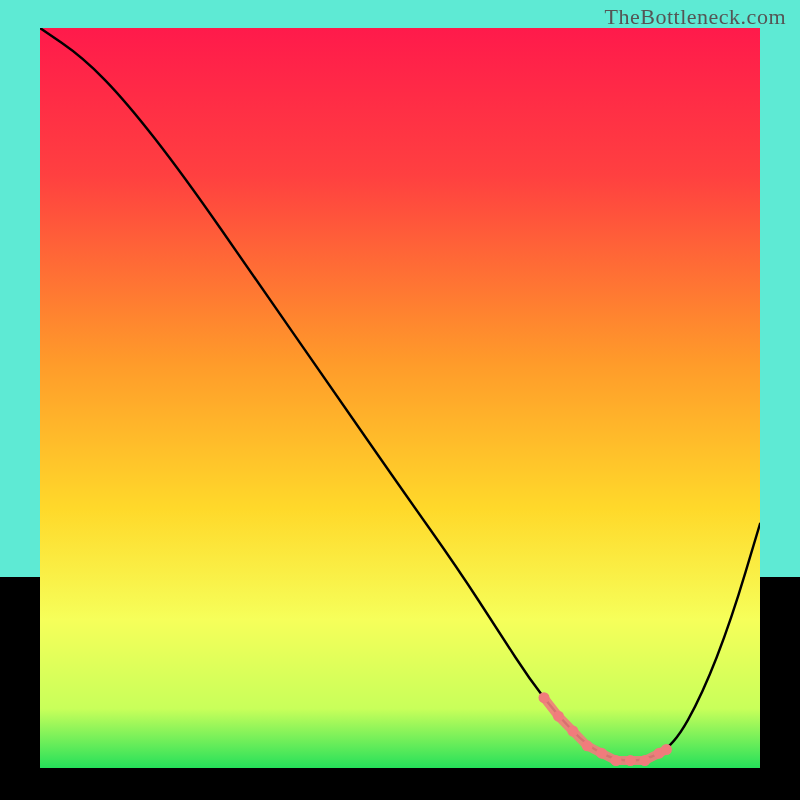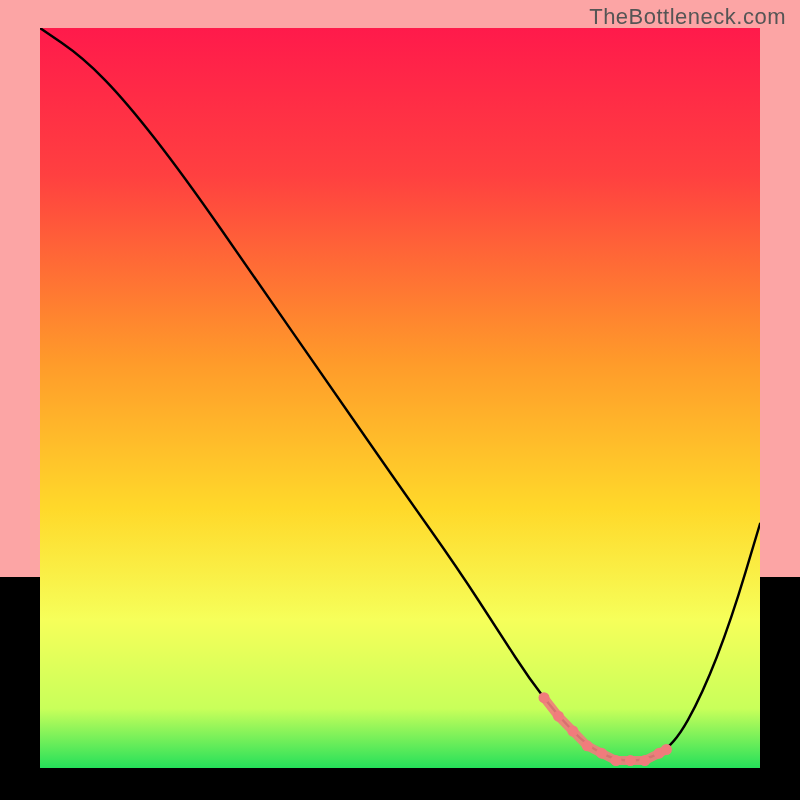--- a/index.html
+++ b/index.html
@@ -8,21 +8,22 @@
     width: 800px;
     height: 800px;
     background: #000;
     font-family: Arial, Helvetica, sans-serif;
     overflow: hidden;
   }
   .frame {
     position: relative;
     width: 800px;
     height: 577px;
-    background: #fca5a5;
+    background: #5eead4;
+    font-family: Liberation Serif, serif;
   }
   .watermark {
     position: absolute;
     top: 4px;
     right: 14px;
     color: #555;
     font-size: 22px;
     font-weight: 400;
     letter-spacing: 0.5px;
     z-index: 5;

